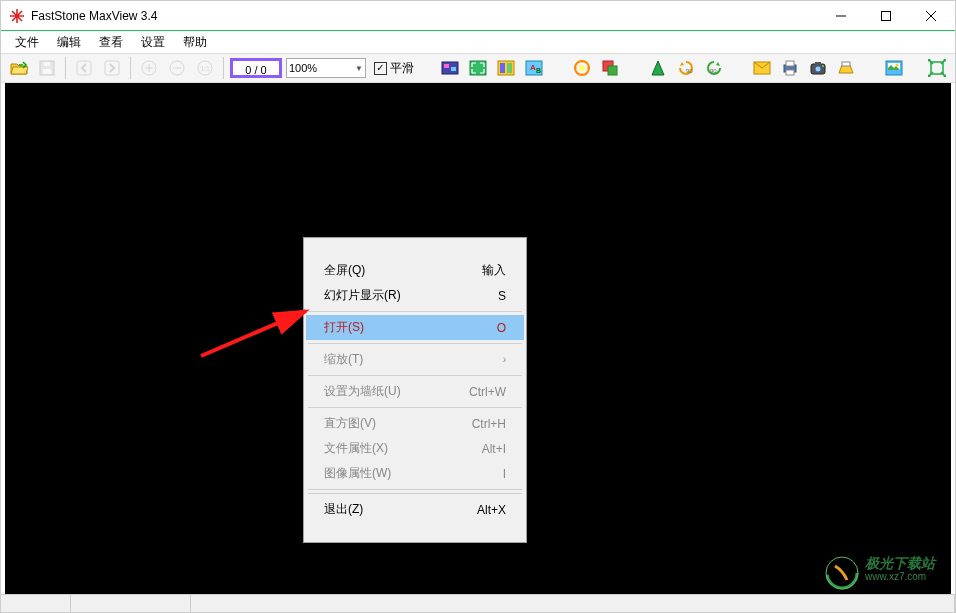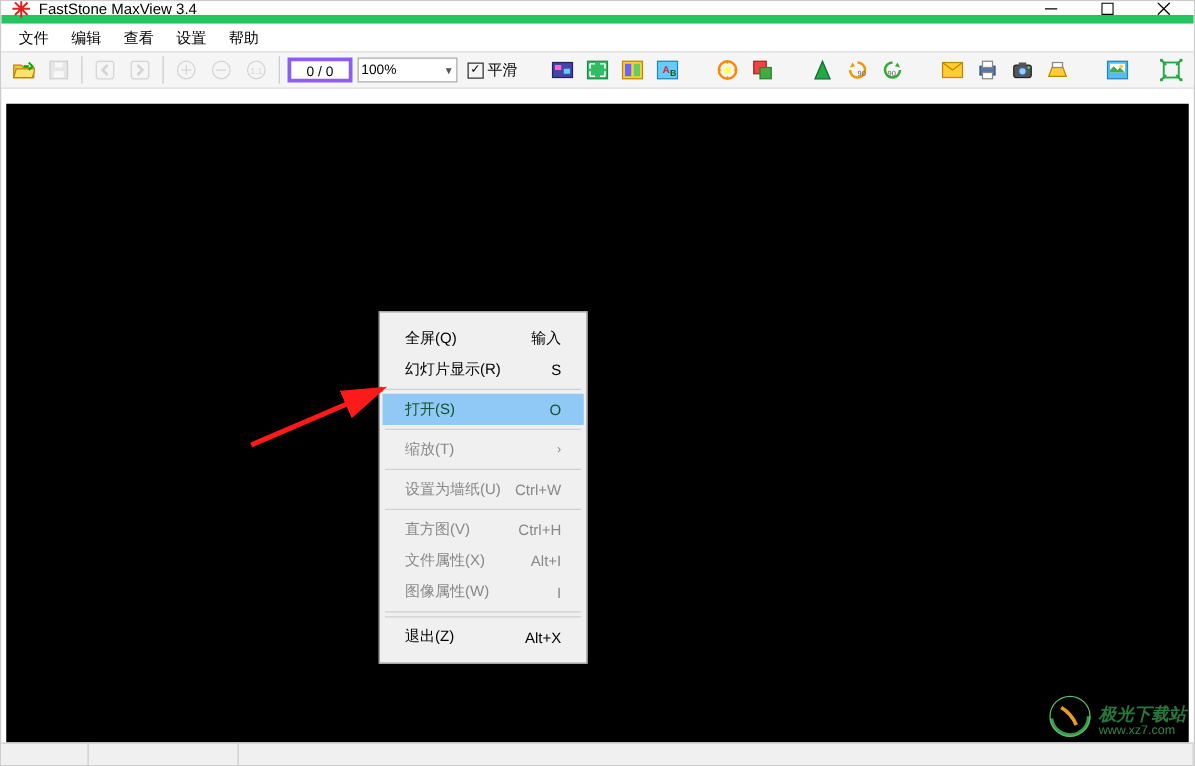--- a/index.html
+++ b/index.html
@@ -7,26 +7,26 @@
   font-family: "Microsoft YaHei", "Segoe UI", Arial, sans-serif;
   font-size: 12px;
   background: #fff;
   width: 956px;
   height: 613px;
   overflow: hidden;
   position: relative;
   border: 1px solid #ccc;
 }
 .titlebar {
-  height: 18px;
+  height: 30px;
   display: flex;
   align-items: center;
   padding: 0 2px 0 8px;
   background: #fff;
-  border-bottom: 7px solid #22c55e;
+  border-bottom: 1px solid #22c55e;
 }
 .titlebar .app-icon {
   width: 16px; height: 16px;
   margin-right: 6px;
 }
 .titlebar .title { flex: 1; font-size: 12px; color: #000; }
 .titlebar .win-controls { display: flex; }
 .titlebar .win-btn {
   width: 45px; height: 29px;
   display: flex; align-items: center; justify-content: center;
@@ -94,59 +94,59 @@
   position: absolute;
   bottom: 0; left: 0; right: 0;
   height: 18px;
   background: #f0f0f0;
   border-top: 1px solid #ccc;
   display: flex;
 }
 .statusbar .panel { border-right: 1px solid #ccc; height: 100%; }
 .context-menu {
   position: absolute;
-  top: 248px;
+  top: 236px;
   left: 302px;
-  width: 167px;
+  width: 224px;
   background: #f0f0f0;
   border: 1px solid #a0a0a0;
   box-shadow: 3px 3px 6px rgba(0,0,0,0.25);
-  padding: 8px 2px;
+  padding: 20px 2px;
 }
 .context-menu .cm-item {
   display: flex;
   justify-content: space-between;
   align-items: center;
   padding: 4px 18px 4px 18px;
   font-size: 12px;
   color: #888;
 }
 .context-menu .cm-item.enabled { color: #000; }
 .context-menu .cm-item.highlight {
   background: #90c8f6;
-  color: #14532d;
+  color: #b91c1c;
 }
 .context-menu .cm-sep {
   height: 1px;
   background: #d0d0d0;
   margin: 3px 2px;
 }
 .context-menu .cm-sub { color: #888; font-size: 10px; }
 .arrow-svg {
   position: absolute;
   top: 280px;
   left: 195px;
   pointer-events: none;
 }
 .watermark {
   position: absolute;
-  right: 6px;
+  right: 20px;
   bottom: 22px;
   display: flex;
-  align-items: flex-end;
+  align-items: flex-start;
   gap: 6px;
   opacity: 0.95;
 }
 .watermark .logo {
   width: 34px; height: 34px;
 }
 .watermark .wm-text { display: flex; flex-direction: column; line-height: 1.1; }
 .watermark .wm-zh { font-size: 14px; color: #2a7e3f; font-weight: bold; font-style: italic;}
 .watermark .wm-url { font-size: 10px; color: #3a8f4a; }
 svg { display: block; }

